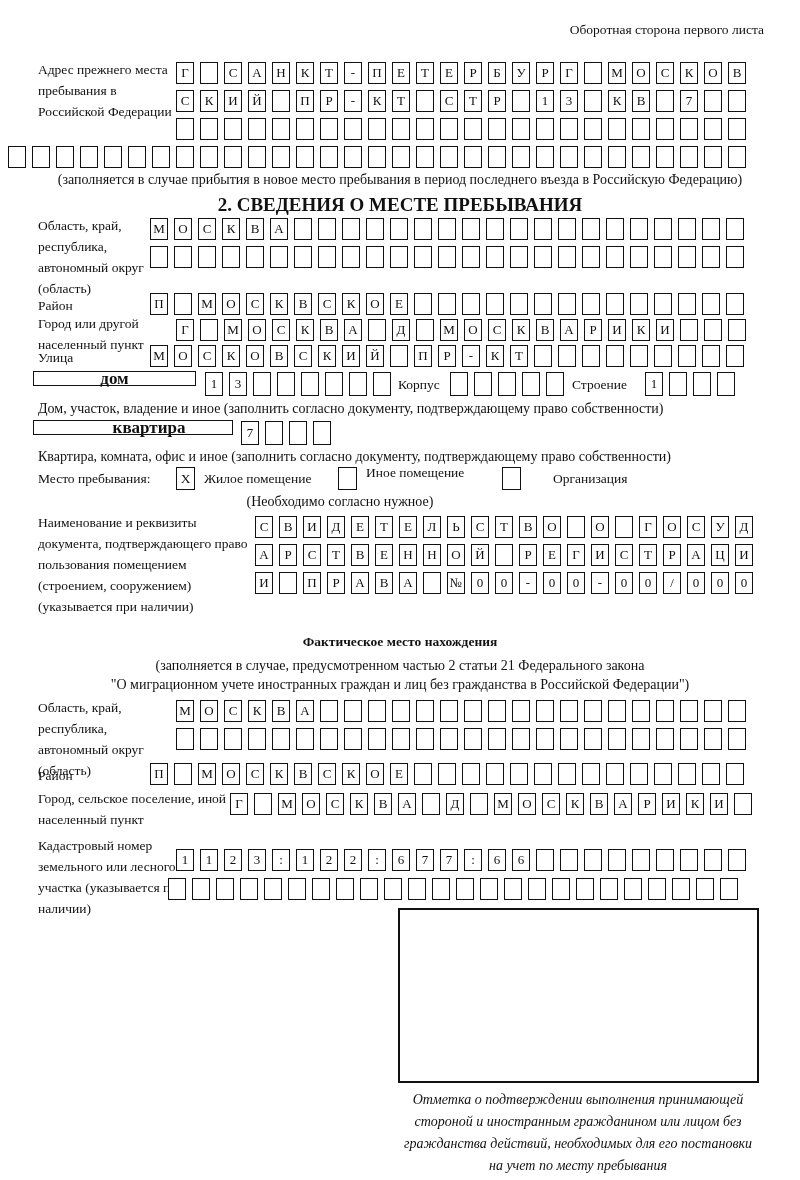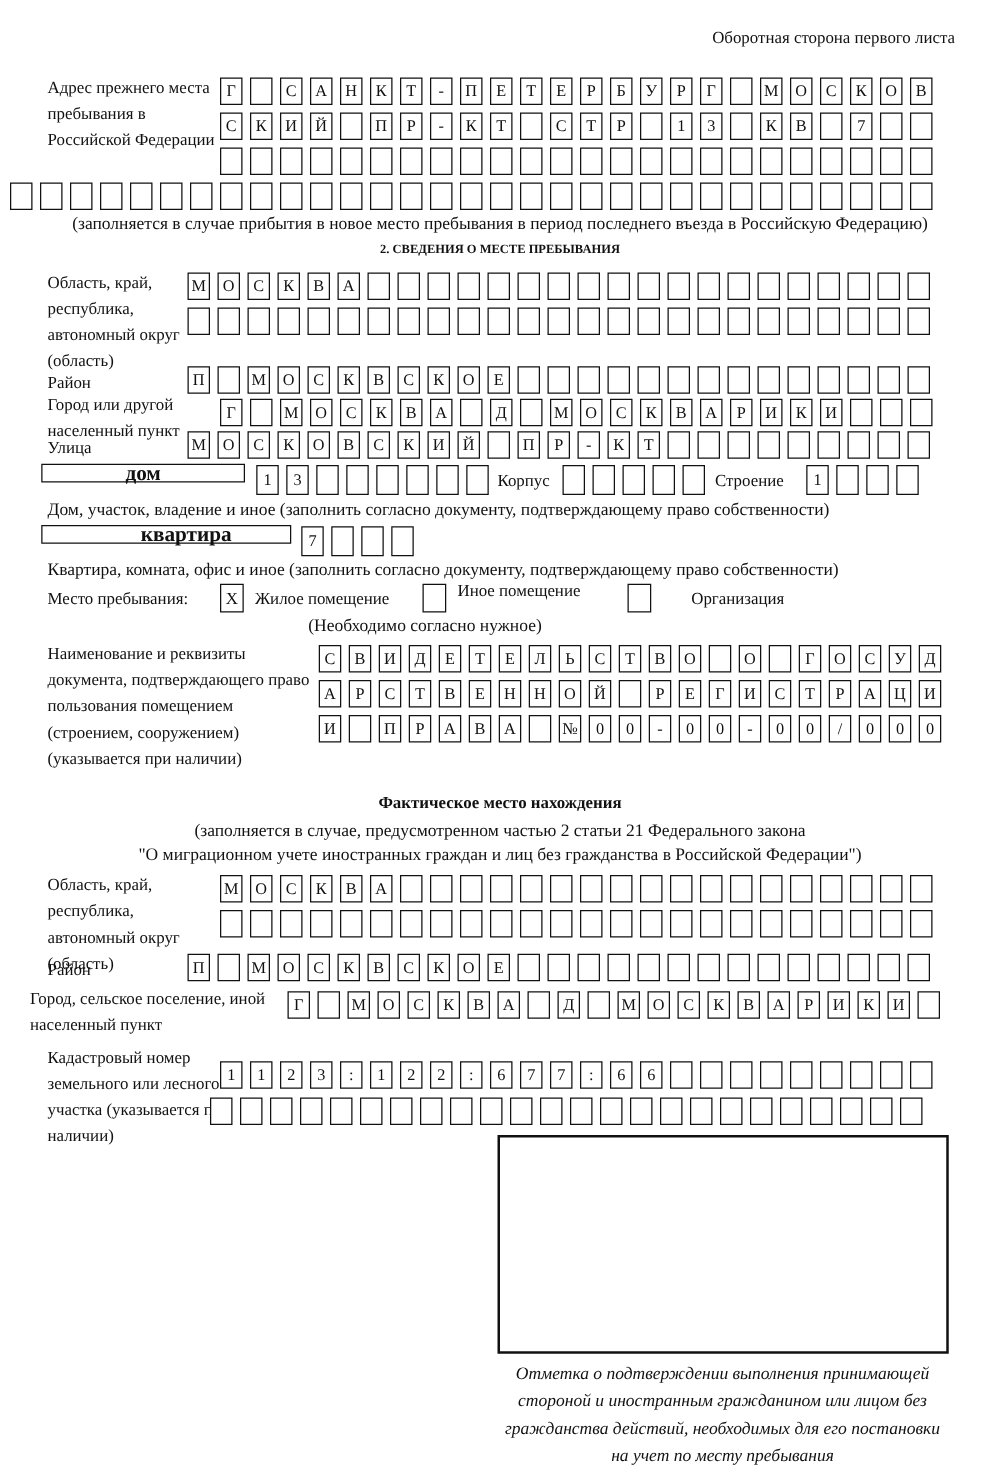--- a/index.html
+++ b/index.html
@@ -6,21 +6,21 @@
   html,body { background:#fff; }
   .page {
     position:relative; width:800px; height:1180px; background:#ffffff;
     font-family:"Liberation Serif","DejaVu Serif",serif; color:#111;
     overflow:hidden;
   }
   .abs { position:absolute; }
   .lbl { font-size:13.5px; line-height:1.55; color:#111; }
   .cap { font-size:14px; color:#111; }
   .center { width:800px; left:0; text-align:center; }
-  .title { font-weight:bold; font-size:10px; }
+  .title { font-weight:bold; font-size:19px; }
   .cellrow { display:flex; gap:6px; }
   .cell {
     flex:0 0 auto; width:18px; height:22px; border:1.6px solid #111;
     display:flex; align-items:center; justify-content:center;
     font-size:13px; background:#fff;
   }
   .bigcell .cell { height:24px; }
   .labelbox {
     border:1.6px solid #111; height:15px; display:flex;
     align-items:center; justify-content:center; font-size:17px; background:#fff;font-weight:bold;
@@ -494,21 +494,21 @@
       <span class="cell"></span>
       <span class="cell"></span>
       <span class="cell"></span>
       <span class="cell"></span>
       <span class="cell"></span>
       <span class="cell"></span>
       <span class="cell"></span>
       <span class="cell"></span>
     </div>
 
-  <div class="abs lbl" style="top:789px; left:24px; width:190px;">Город, сельское поселение, иной населенный пункт</div>
+  <div class="abs lbl" style="top:789px; left:38px; width:190px;">Город, сельское поселение, иной населенный пункт</div>
   <div class="abs cellrow" style="top:793px; left:230px;">
       <span class="cell">Г</span>
       <span class="cell"></span>
       <span class="cell">М</span>
       <span class="cell">О</span>
       <span class="cell">С</span>
       <span class="cell">К</span>
       <span class="cell">В</span>
       <span class="cell">А</span>
       <span class="cell"></span>

